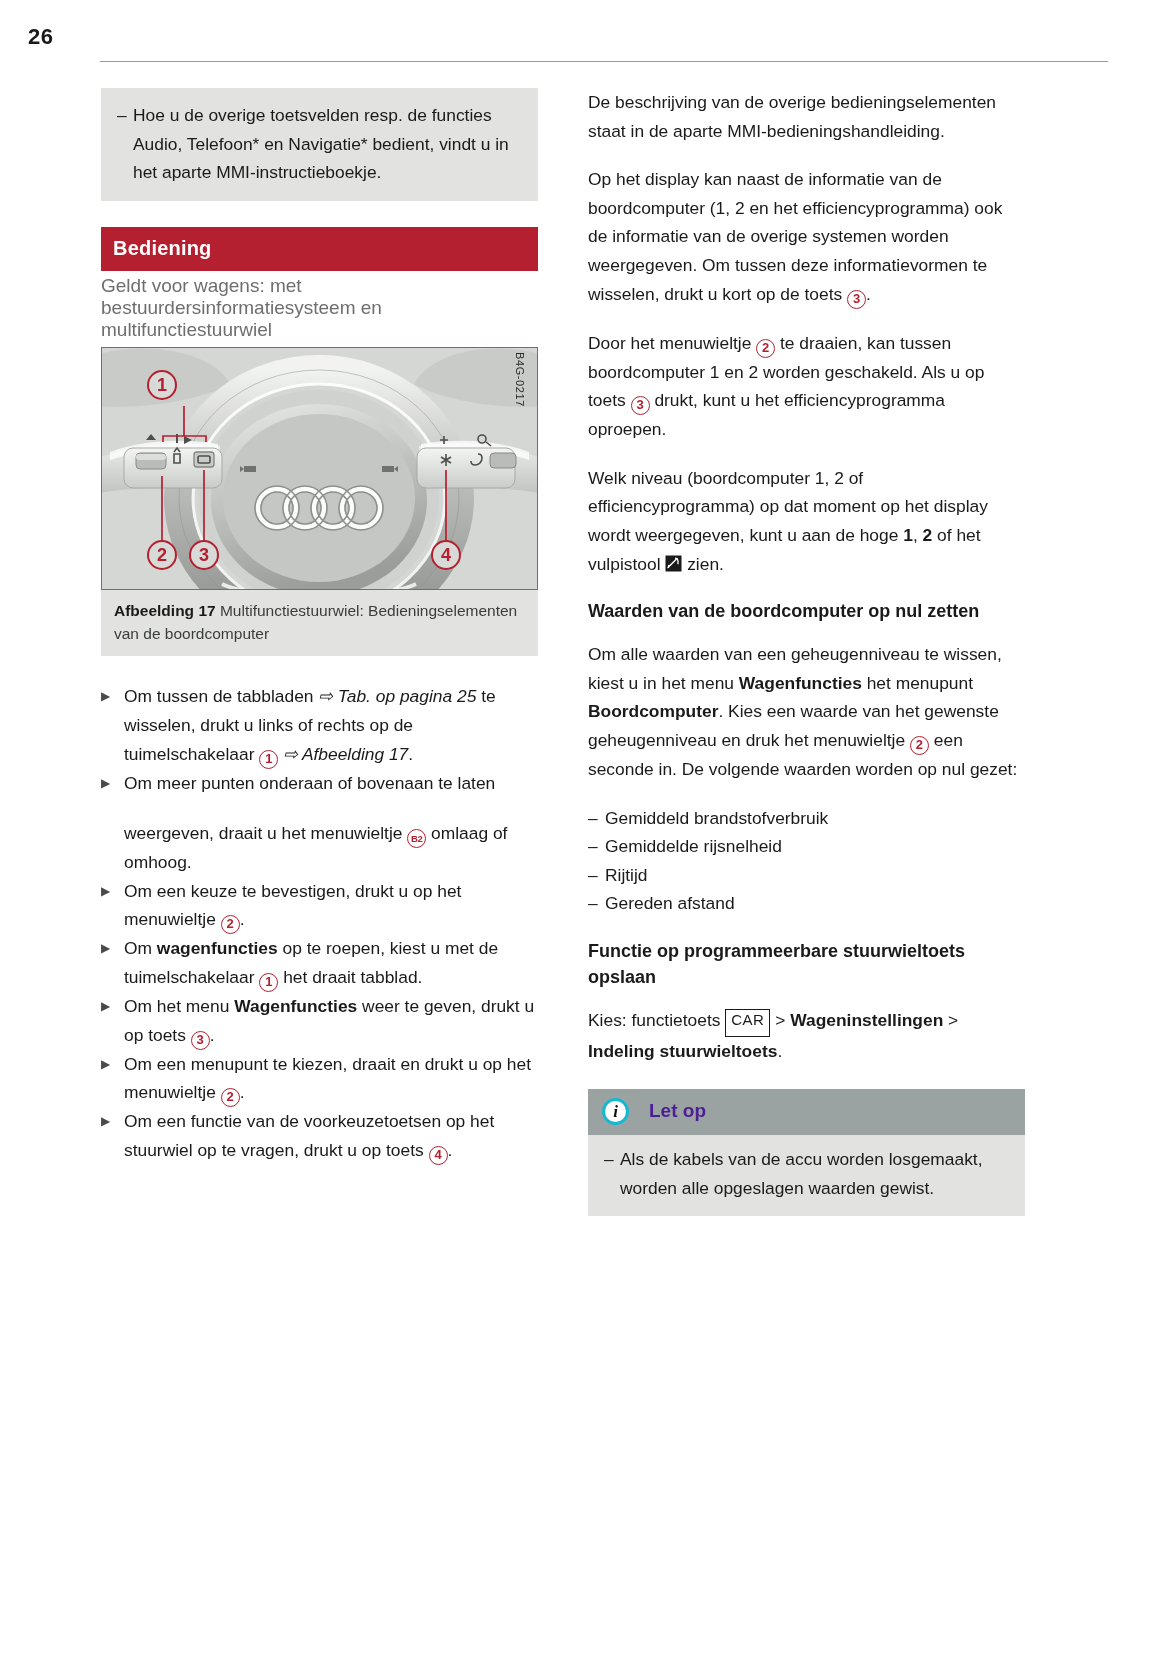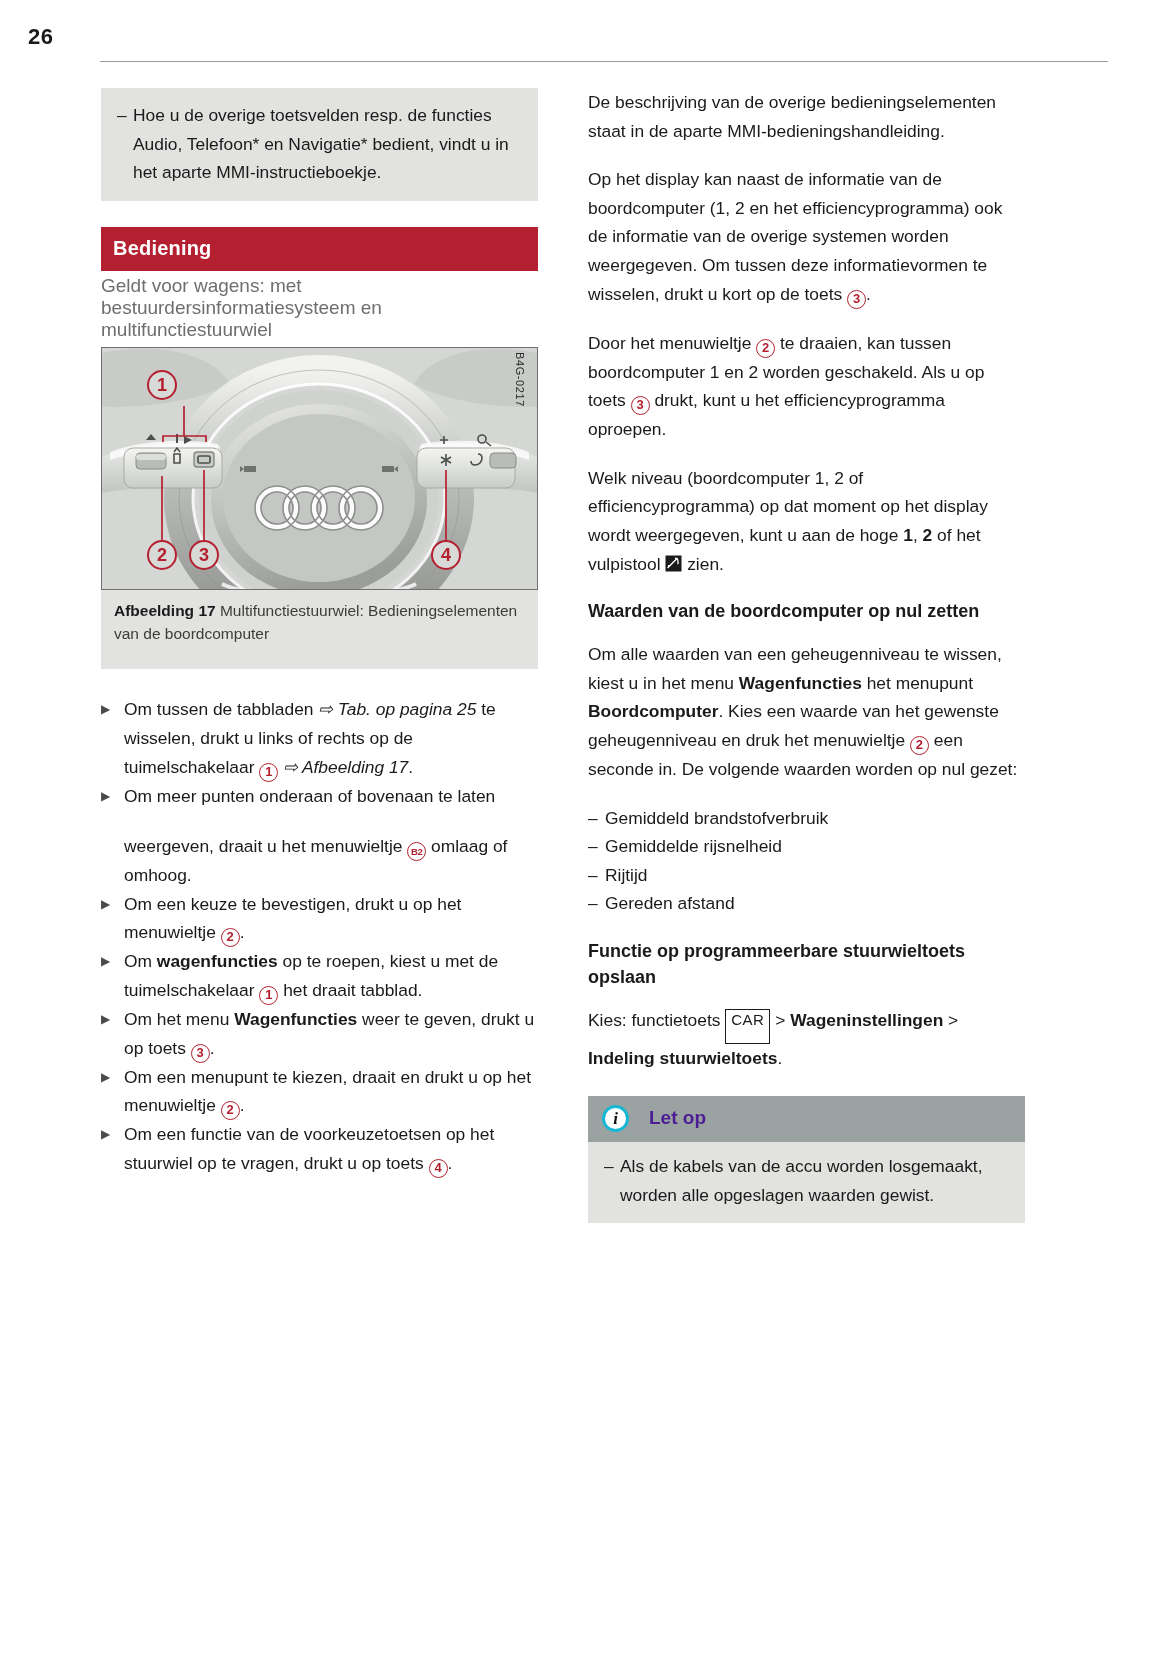--- a/index.html
+++ b/index.html
@@ -130,21 +130,21 @@
     right: 3px;
     top: 4px;
     font-size: 11px;
     letter-spacing: 0.6px;
     color: #2a2a2a;
     writing-mode: vertical-rl;
     font-family: "Liberation Sans", sans-serif;
   }
   .fig-caption {
     background: #e2e3e0;
-    padding: 9px 13px 24px 13px;
+    padding: 9px 13px 11px 13px;
     font-size: 15.5px;
     line-height: 23px;
     color: #3b3d3b;
     margin-bottom: 26px;
   }
   .fig-caption .capnum {
     font-weight: bold;
     color: #1a1a1a;
   }
 
@@ -224,21 +224,21 @@
     font-size: 18px;
     font-weight: bold;
     line-height: 26px;
     margin: 4px 0 16px 0;
   }
 
   
   .key-btn {
     display: inline-block;
     border: 1.4px solid #1a1a1a;
-    padding: 0px 5px 14px 5px;
+    padding: 0px 5px 7px 5px;
     font-size: 15px;
     line-height: 19px;
     letter-spacing: 0.5px;
     vertical-align: 1px;
     font-family: "Liberation Sans", sans-serif;
   }
 
   
   .pump-icon {
     display: inline-block;

